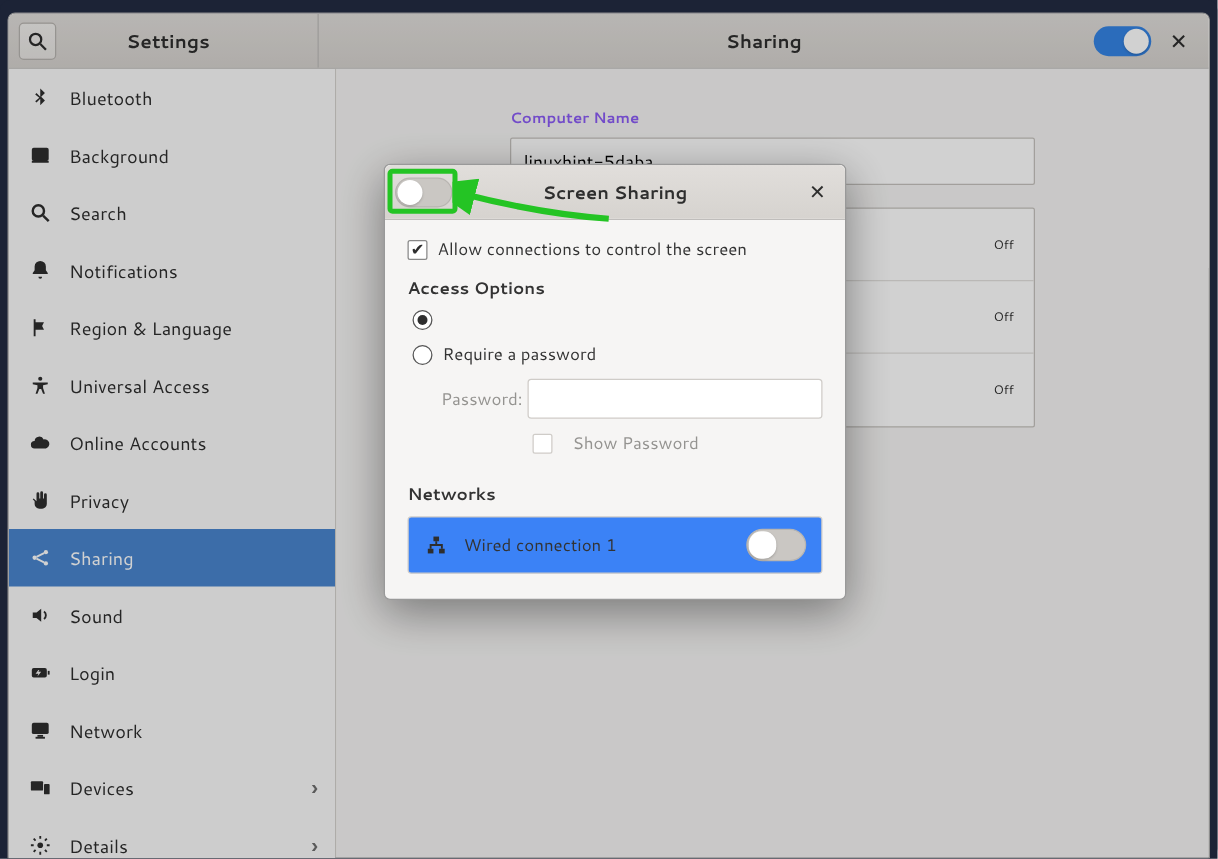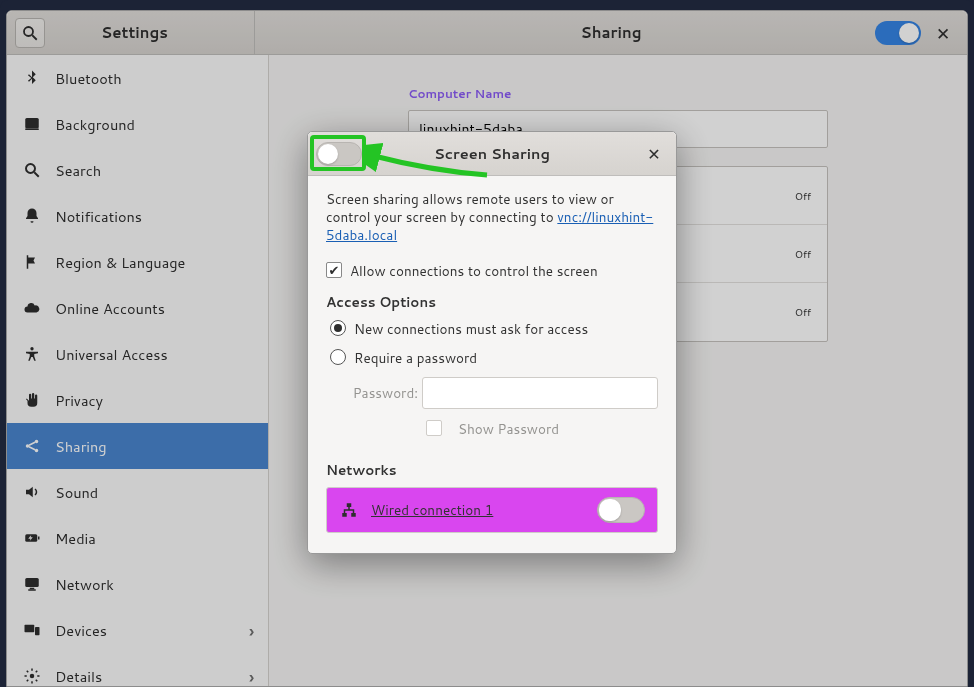--- a/index.html
+++ b/index.html
@@ -48,21 +48,21 @@
   .checkbox { width: 16px; height: 16px; border: 1px solid #888; border-radius: 2px; margin-right: 8px; display: flex; align-items: center; justify-content: center; font-size: 13px; color: #2e2e2e; background: #fff; }
   .checkbox.checked::after { content: "✔"; }
   .subhead { font-weight: 700; margin-bottom: 8px; }
   .radio-row { display: flex; align-items: center; margin-bottom: 10px; padding-left: 4px; }
   .radio { width: 16px; height: 16px; border: 1.5px solid #555; border-radius: 50%; margin-right: 8px; display: flex; align-items: center; justify-content: center; background: #fff; }
   .radio.checked::after { content: ""; width: 8px; height: 8px; border-radius: 50%; background: #2e2e2e; display: block; }
   .pass-row { display: flex; align-items: center; margin: 6px 0 10px 0; padding-left: 18px; color: #949390; }
   .pass-label { width: 74px; text-align: right; margin-right: 4px; }
   .pass-input { flex: 1; height: 32px; border: 1px solid #cfccc8; border-radius: 3px; background: #fff; }
   .showp-row { display: flex; align-items: center; margin-bottom: 22px; padding-left: 100px; color: #949390; }
-  .net-box { border: 1px solid #cfccc8; border-radius: 3px; background: #d946ef; text-decoration: underline; }
+  .net-box { border: 1px solid #cfccc8; border-radius: 3px; background: #3b82f6; }
   .net-row { height: 44px; display: flex; align-items: center; padding: 0 12px; }
   .net-row .nicon { width: 20px; height: 20px; margin-right: 12px; display:flex; align-items:center; justify-content:center;}
   .net-switch { margin-left: auto; }
   .highlight-box { position: absolute; border: 4px solid #24c424; border-radius: 4px; pointer-events: none; }
   .arrow-svg { position: absolute; pointer-events: none; }
   svg { display: block; }
   .icon svg, .hb-search svg, .nicon svg { width: 18px; height: 18px; }
 </style>
 </head>
 <body>
@@ -134,33 +134,33 @@
           <span class="icon">
               <svg viewBox="0 0 24 24" fill="currentColor">
                 <path d="M5 3v18h2v-7h9l-2-4 2-4H7V3H5z"></path>
               </svg>
             </span>
           <span>Region &amp; Language</span>
         </div>
         <div class="sb-item">
           <span class="icon">
               <svg viewBox="0 0 24 24" fill="currentColor">
-                <path d="M6 18a4 4 0 010-8 5 5 0 019.6-1.5A4.5 4.5 0 1118 18H6z"></path>
-              </svg>
-            </span>
-          <span>Online Accounts</span>
-        </div>
-        <div class="sb-item">
-          <span class="icon">
-              <svg viewBox="0 0 24 24" fill="currentColor">
                 <circle cx="12" cy="5" r="2.2"></circle>
                 <path d="M4 9h16v2l-5 1v3l2 6h-2l-2-5h-2l-2 5H7l2-6v-3L4 11V9z"></path>
               </svg>
             </span>
           <span>Universal Access</span>
+        </div>
+        <div class="sb-item">
+          <span class="icon">
+              <svg viewBox="0 0 24 24" fill="currentColor">
+                <path d="M6 18a4 4 0 010-8 5 5 0 019.6-1.5A4.5 4.5 0 1118 18H6z"></path>
+              </svg>
+            </span>
+          <span>Online Accounts</span>
         </div>
         <div class="sb-item">
           <span class="icon">
               <svg viewBox="0 0 24 24" fill="currentColor">
                 <path d="M8 11V5a1.5 1.5 0 013 0v5h1V4a1.5 1.5 0 013 0v6h1V6a1.5 1.5 0 013 0v10a5 5 0 01-5 5h-3a5 5 0 01-5-5v-3l-2-2 1-1 3 3V11z"></path>
               </svg>
             </span>
           <span>Privacy</span>
         </div>
         <div class="sb-item selected">
@@ -184,21 +184,21 @@
           <span>Sound</span>
         </div>
         <div class="sb-item">
           <span class="icon">
               <svg viewBox="0 0 24 24" fill="currentColor">
                 <rect x="3" y="7" width="16" height="10" rx="2"></rect>
                 <rect x="20" y="10" width="2" height="4"></rect>
                 <path d="M10 9l-3 4h3l-1 3 4-5h-3l1-2z" fill="#f6f5f4"></path>
               </svg>
             </span>
-          <span>Media</span>
+          <span>Login</span>
         </div>
         <div class="sb-item">
           <span class="icon">
               <svg viewBox="0 0 24 24" fill="currentColor">
                 <rect x="3" y="4" width="18" height="12" rx="2"></rect>
                 <rect x="9" y="17" width="6" height="2"></rect>
                 <rect x="7" y="19" width="10" height="2"></rect>
               </svg>
             </span>
           <span>Network</span>
@@ -253,31 +253,27 @@
       <div class="dlg-hb">
         <div class="switch off">
             <div class="knob"></div>
           </div>
         <div class="dlg-title">Screen Sharing</div>
         <div class="dlg-close">
           <span>✕</span>
         </div>
       </div>
       <div class="dlg-body">
-        <div class="desc">
-          <span>Screen sharing allows remote users to view or control your screen by connecting to </span><a href="#">vnc://linuxhint-5daba.local</a>
-        </div>
         <div class="check-row">
           <span class="checkbox checked"></span>
           <span>Allow connections to control the screen</span>
         </div>
         <div class="subhead">Access Options</div>
         <div class="radio-row">
           <span class="radio checked"></span>
-          <span>New connections must ask for access</span>
         </div>
         <div class="radio-row">
           <span class="radio"></span>
           <span>Require a password</span>
         </div>
         <div class="pass-row">
           <span class="pass-label">Password:</span>
           <input class="pass-input" type="password" disabled="" value="" style="">
         </div>
         <div class="showp-row">

